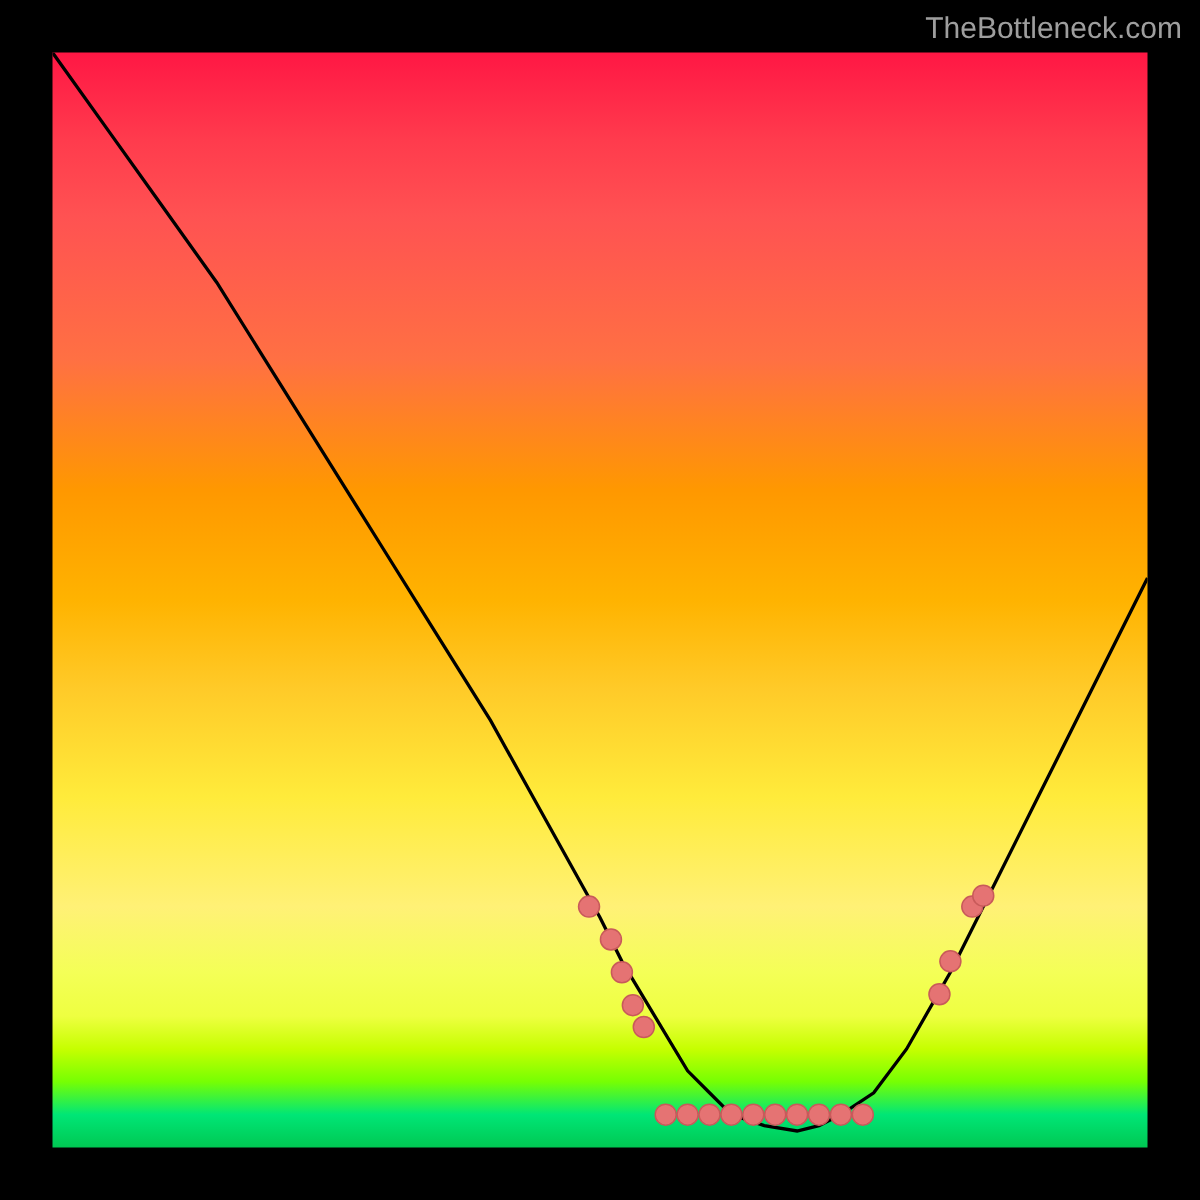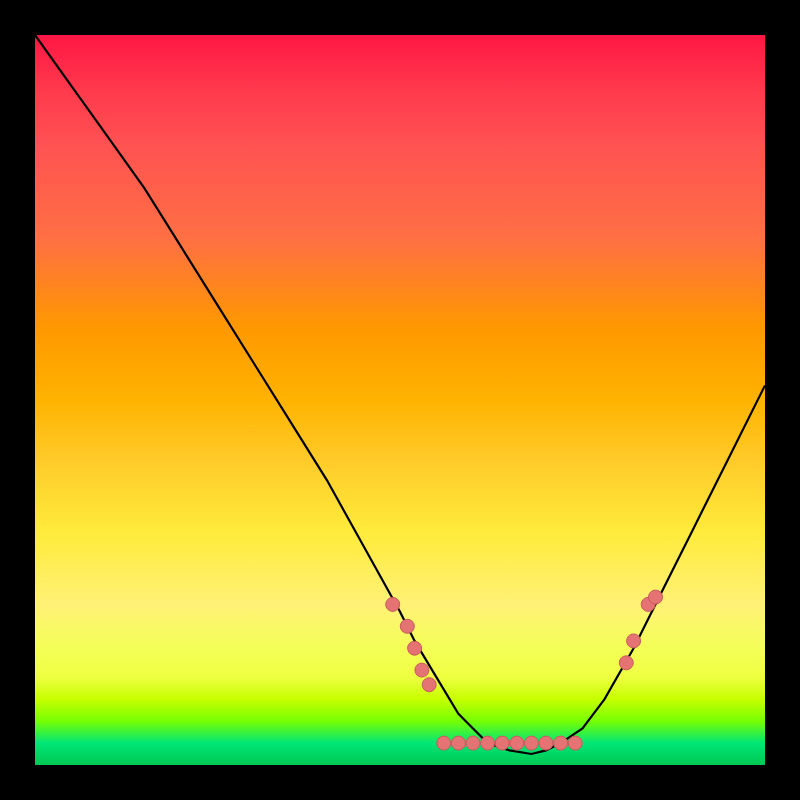--- a/index.html
+++ b/index.html
@@ -52,13 +52,14 @@
           <circle cx="511.0" cy="708.1" r="7" class="point"></circle>
           <circle cx="525.6" cy="708.1" r="7" class="point"></circle>
           <circle cx="540.2" cy="708.1" r="7" class="point"></circle>
           <circle cx="591.3" cy="627.8" r="7" class="point"></circle>
           <circle cx="598.6" cy="605.9" r="7" class="point"></circle>
           <circle cx="613.2" cy="569.4" r="7" class="point"></circle>
           <circle cx="620.5" cy="562.1" r="7" class="point"></circle>
         </g>
     </svg>
   </div>
+  <div class="attribution">TheBottleneck.com</div>
 </div>
 
 </body></html>

